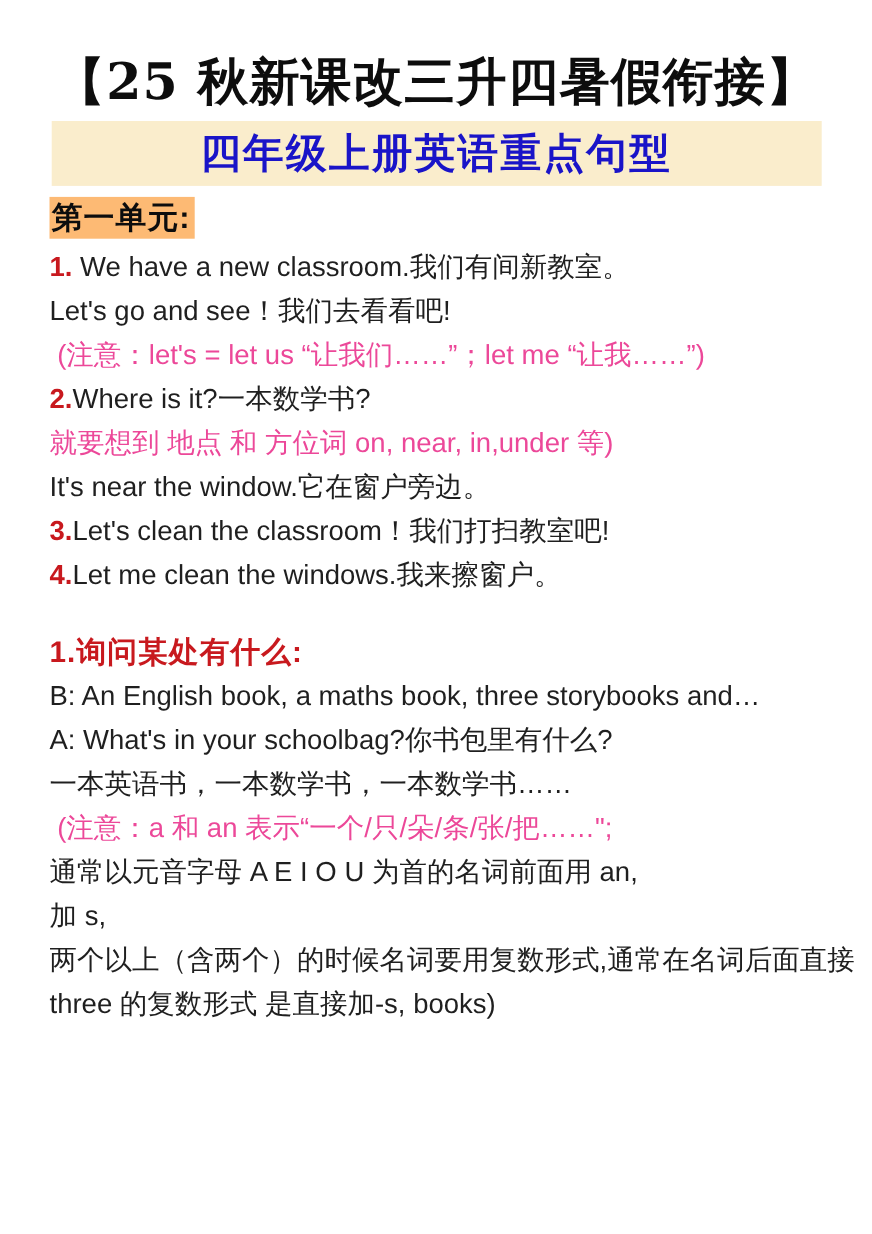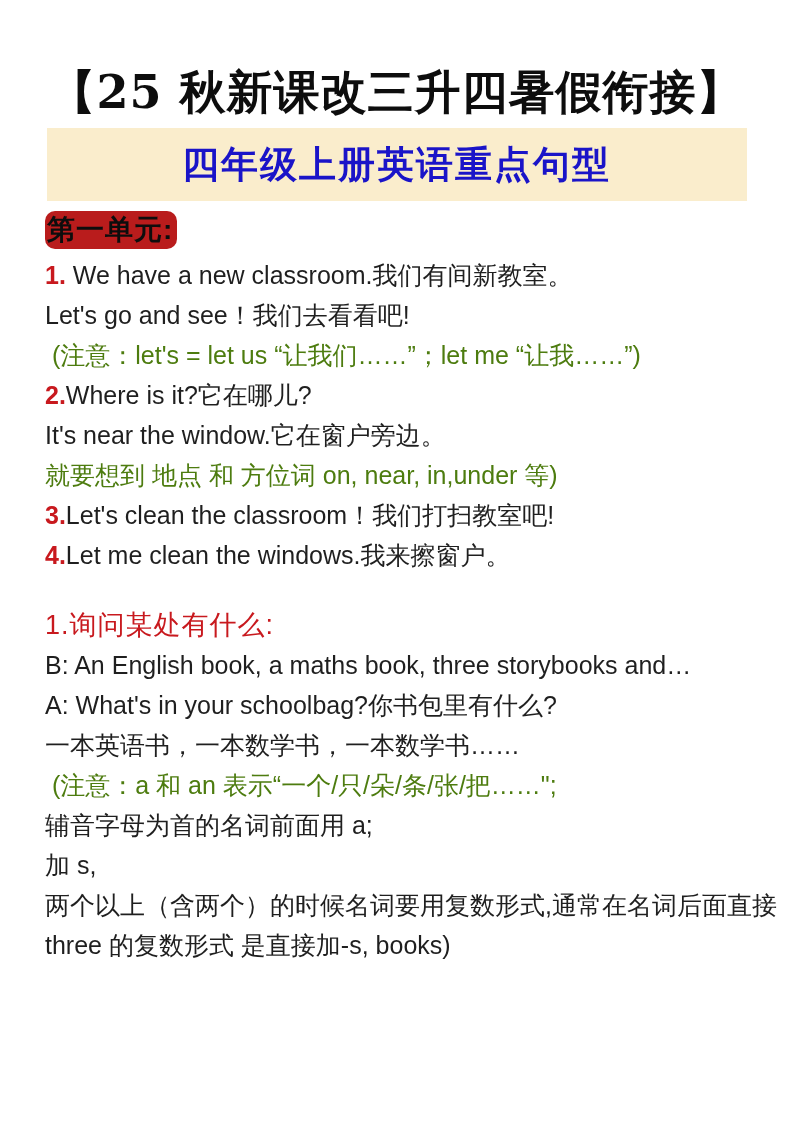--- a/index.html
+++ b/index.html
@@ -13,34 +13,34 @@
     overflow: hidden;
     font-family: "Liberation Sans", "DejaVu Sans", sans-serif;
   }
   .page {
     position: relative;
     width: 793px;
     height: 1122px;
     background: #ffffff;
   }
   .page-title {
-    margin: 64px 24px 0 24px;
+    margin: 46px 24px 0 24px;
     text-align: center;
     font-family: "DejaVu Serif", "Liberation Serif", serif;
     font-weight: 900;
     font-size: 46px;
     line-height: 56px;
     color: #0d0d0d;
     letter-spacing: 1px;
     white-space: nowrap;
   }
   .subtitle-band {
     margin: 8px auto 0 auto;
     width: 700px;
-    height: 73px;
+    height: 59px;
     background: #FAEDCC;
     display: flex;
     align-items: center;
     justify-content: center;
   }
   .subtitle-text {
     font-family: "DejaVu Serif", "Liberation Serif", serif;
     font-weight: 900;
     font-size: 37px;
     color: #1A14C8;
@@ -51,49 +51,48 @@
     margin: 10px 0 0 45px;
     width: 716px;
   }
   .sec-heading {
     margin: 0 0 4px 0;
     height: 40px;
     line-height: 40px;
   }
   .hl {
     display: inline-block;
-    background: #b91c1c;
+    background: #fdba74;
     color: #0d0d0d;
     font-weight: 700;
     font-size: 28px;
     line-height: 38px;
     padding: 0 4px 0 2px;
     letter-spacing: 1px;
-    border-radius: 10px;
   }
   .line {
     height: 40px;
     line-height: 40px;
     font-size: 25px;
     color: #1f1f1f;
     white-space: pre;
   }
   .line .num {
     color: #C8191E;
     font-weight: 700;
   }
   .line .text {
     color: #1f1f1f;
   }
   .line .note {
-    color: #4d7c0f;
+    color: #ec4899;
   }
   .line .red-bold {
     color: #C8191E;
-    font-weight: 400;
+    font-weight: 700;
     font-size: 27px;
     letter-spacing: 1px;
   }
   .section-gap {
     height: 30px;
   }
 </style>
 </head>
 <body>
 
@@ -102,29 +101,29 @@
 
   <div class="subtitle-band">
     <span class="subtitle-text">四年级上册英语重点句型</span>
   </div>
 
   <div class="content">
       <div class="sec-heading"><span class="hl">第一单元:</span></div>
       <div class="line"><span class="num">1. </span><span class="text">We have a new classroom.我们有间新教室。</span></div>
       <div class="line"><span class="text">Let's go and see！我们去看看吧!</span></div>
       <div class="line"><span class="note"> (注意：let's = let us “让我们……”；let me “让我……”)</span></div>
-      <div class="line"><span class="num">2.</span><span class="text">Where is it?它在哪儿?</span></div>
+      <div class="line"><span class="num">2.</span><span class="text">Where is it?一本数学书?</span></div>
+      <div class="line"><span class="note">就要想到 地点 和 方位词 on, near, in,under 等)</span></div>
       <div class="line"><span class="text">It's near the window.它在窗户旁边。</span></div>
-      <div class="line"><span class="note">就要想到 地点 和 方位词 on, near, in,under 等)</span></div>
       <div class="line"><span class="num">3.</span><span class="text">Let's clean the classroom！我们打扫教室吧!</span></div>
       <div class="line"><span class="num">4.</span><span class="text">Let me clean the windows.我来擦窗户。</span></div>
       <div class="section-gap"></div>
       <div class="line"><span class="red-bold">1.询问某处有什么:</span></div>
       <div class="line"><span class="text">B: An English book, a maths book, three storybooks and…</span></div>
       <div class="line"><span class="text">A: What's in your schoolbag?你书包里有什么?</span></div>
       <div class="line"><span class="text">一本英语书，一本数学书，一本数学书……</span></div>
       <div class="line"><span class="note"> (注意：a 和 an 表示“一个/只/朵/条/张/把……";</span></div>
-      <div class="line"><span class="text">辅音字母为首的名词前面用 a;</span></div>
+      <div class="line"><span class="text">通常以元音字母 A E I O U 为首的名词前面用 an,</span></div>
       <div class="line"><span class="text">加 s,</span></div>
       <div class="line"><span class="text">两个以上（含两个）的时候名词要用复数形式,通常在名词后面直接</span></div>
       <div class="line"><span class="text">three 的复数形式 是直接加-s, books)</span></div>
     </div>
 </div>
 
 </body></html>

